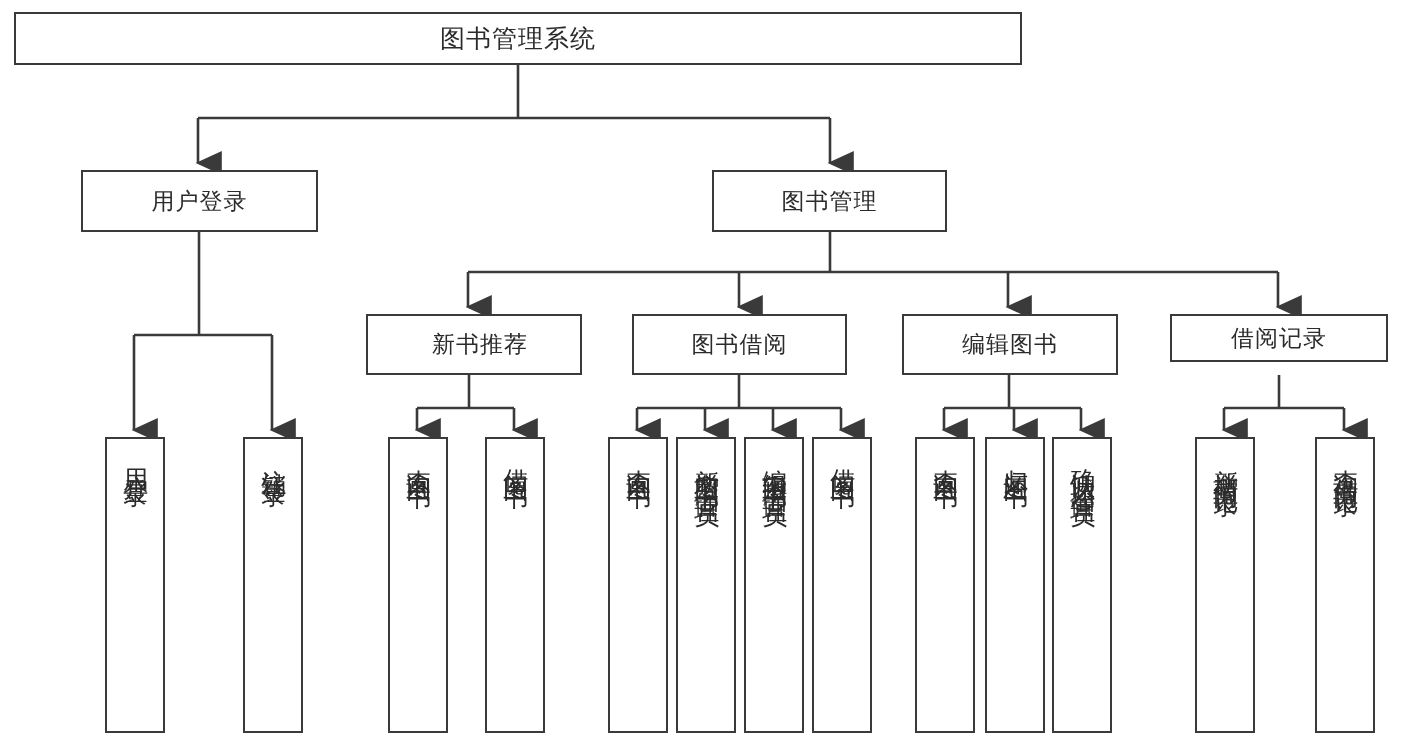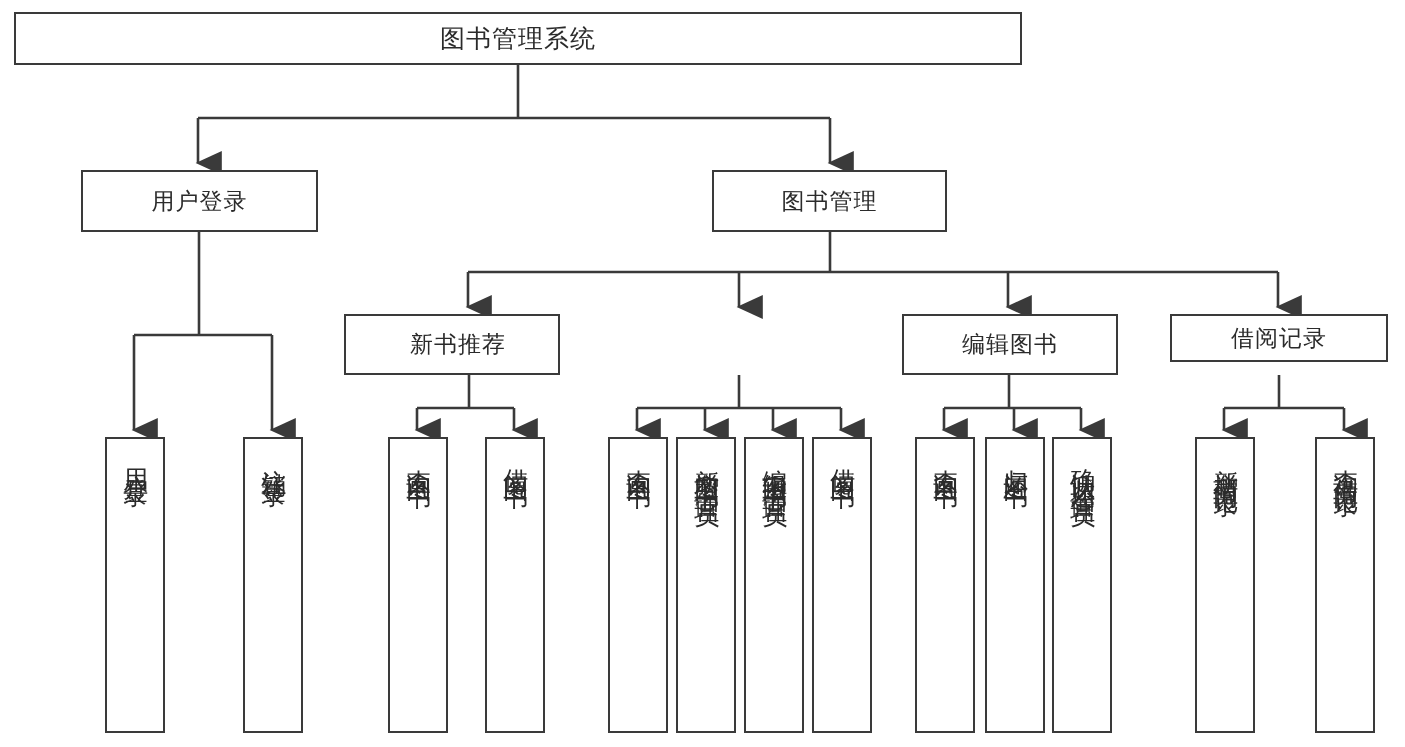--- a/index.html
+++ b/index.html
@@ -133,22 +133,25 @@
     <span>图书管理系统</span>
   </div>
 
   <div class="node lvl2" style="left:81px; top:170px; width:237px; height:62px;">
     <span>用户登录</span>
   </div>
   <div class="node lvl2" style="left:712px; top:170px; width:235px; height:62px;">
     <span>图书管理</span>
   </div>
 
-  <div class="node lvl3" style="left:344px; top:314px; width:216px; height:61px;padding-left:12px;">
+  <div class="node lvl3" style="left:366px; top:314px; width:216px; height:61px;padding-left:12px;">
     <span>新书推荐</span>
+  </div>
+  <div class="node lvl3" style="left:632px; top:314px; width:215px; height:61px;">
+    <span>图书借阅</span>
   </div>
   <div class="node lvl3" style="left:902px; top:314px; width:216px; height:61px;">
     <span>编辑图书</span>
   </div>
   <div class="node lvl3" style="left:1170px; top:314px; width:218px; height:48px;">
     <span>借阅记录</span>
   </div>
 
   <div class="node leaf" style="left:105px; top:437px; width:60px; height:296px;">
     <span class="leaf-text">用户登录</span>

